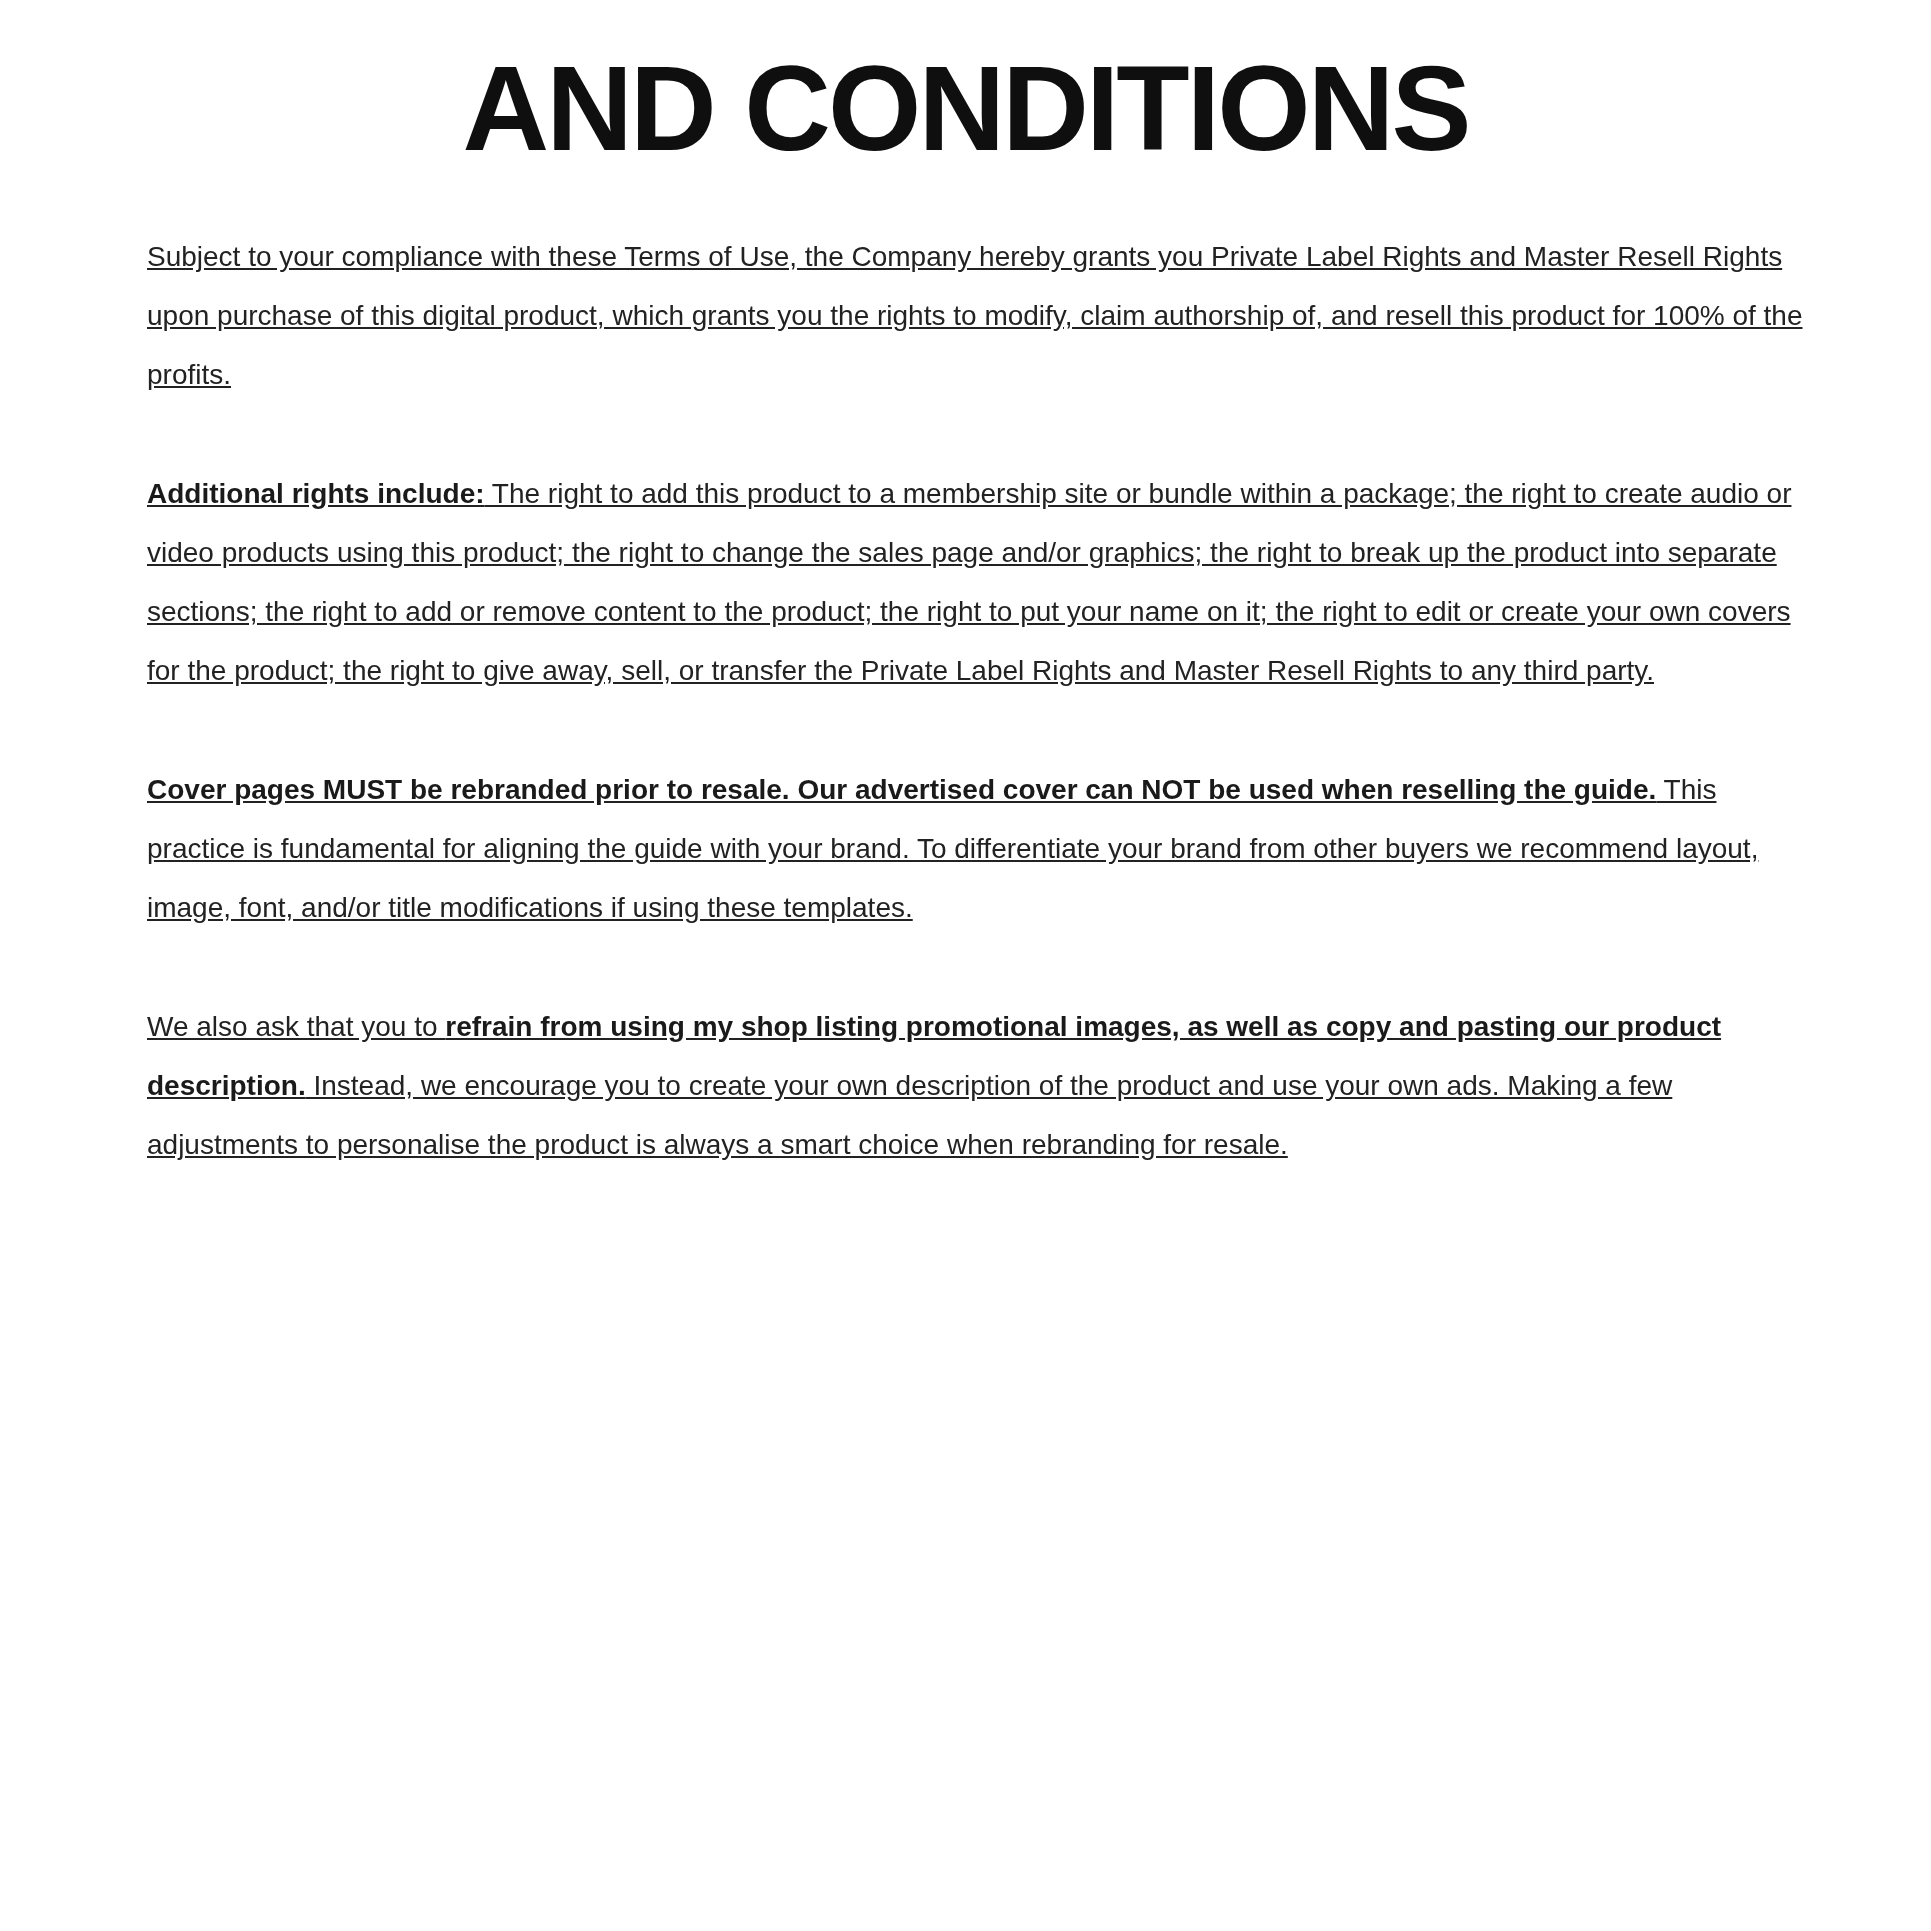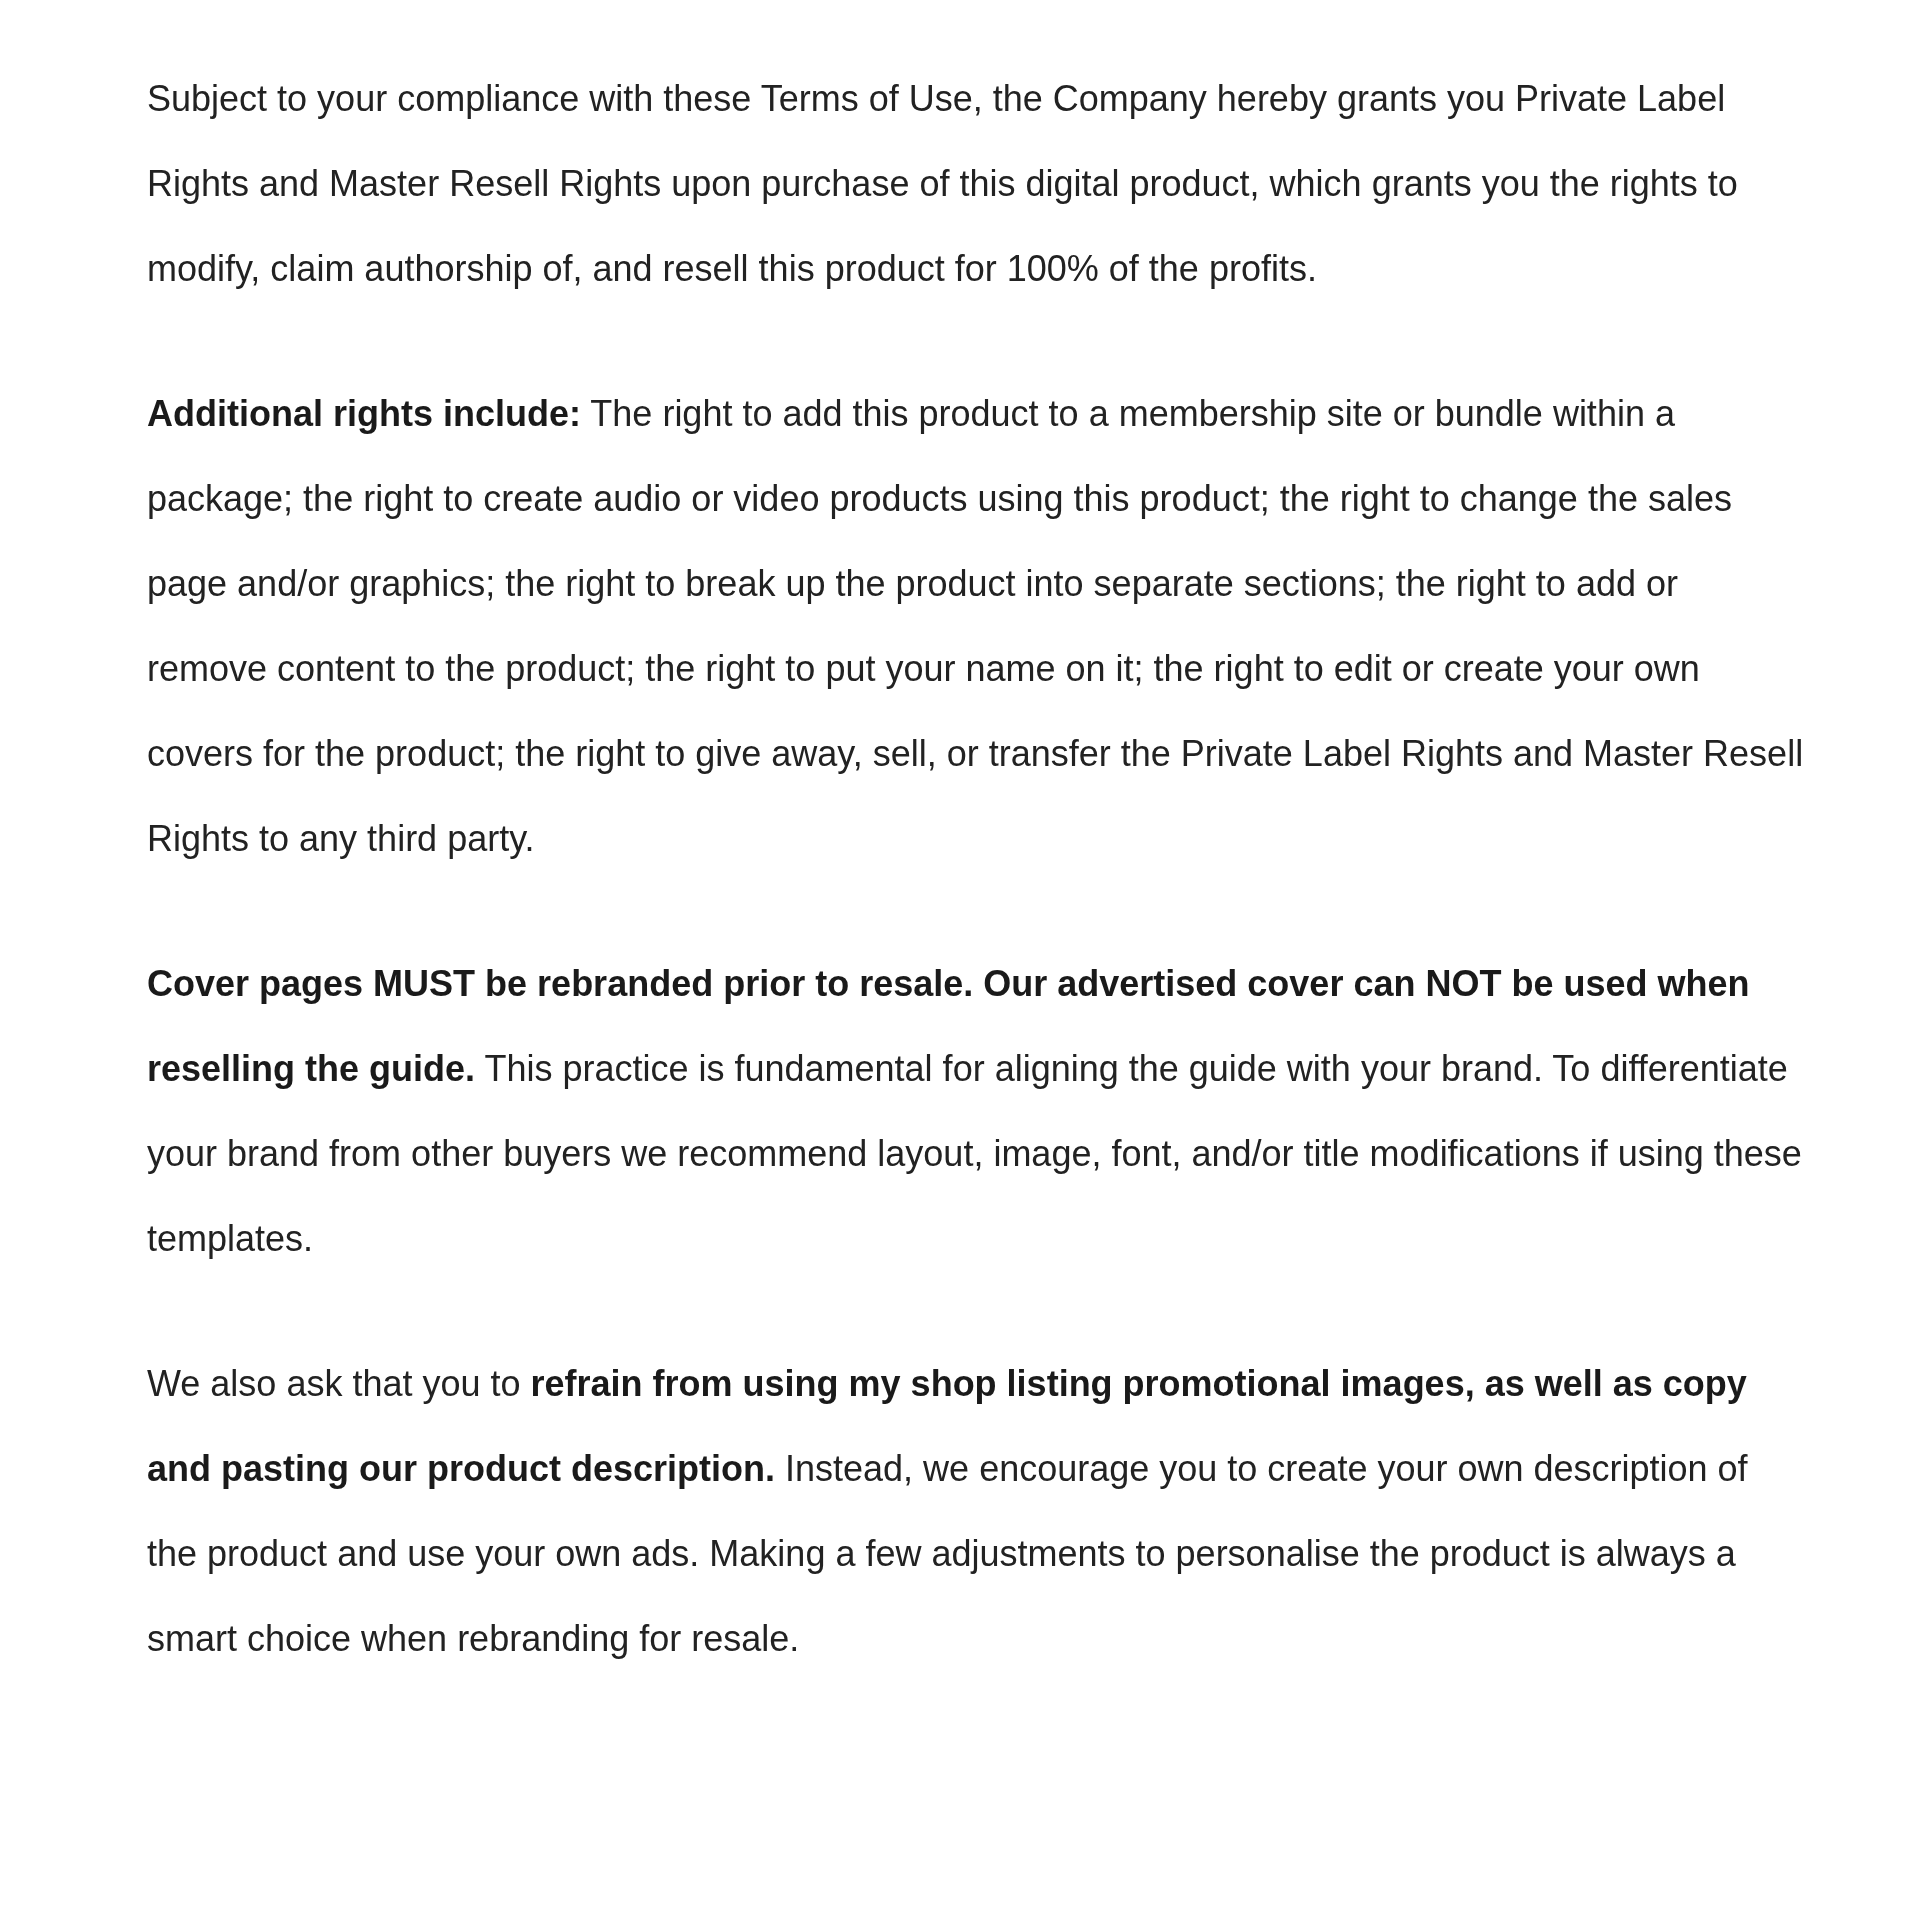--- a/index.html
+++ b/index.html
@@ -29,36 +29,38 @@
     color: #0f0f0f;
   }
   h1.title .title-line {
     display: block;
   }
   .body-text {
     padding: 0 124px 0 147px;
   }
   .body-text p {
     margin: 0 0 60px 0;
-    font-size: 36px;
-    line-height: 85px;
+    font-size: 28px;
+    line-height: 59px;
     color: #222222;
     font-weight: 400;
+    text-decoration: underline;
   }
   .body-text p span.bold {
     font-weight: 700;
     color: #1a1a1a;
     margin-top: 24px;
   }
 </style>
 </head>
 <body>
 
 <div class="page">
   <h1 class="title">
+    <span class="title-line">AND CONDITIONS</span>
   </h1>
   <section class="body-text" id="terms-body">
       <p><span>Subject to your compliance with these Terms of Use, the Company hereby grants you Private Label Rights and Master Resell Rights upon purchase of this digital product, which grants you the rights to modify, claim authorship of, and resell this product for 100% of the profits.</span></p>
       <p><span class="bold">Additional rights include:</span><span> The right to add this product to a membership site or bundle within a package; the right to create audio or video products using this product; the right to change the sales page and/or graphics; the right to break up the product into separate sections; the right to add or remove content to the product; the right to put your name on it; the right to edit or create your own covers for the product; the right to give away, sell, or transfer the Private Label Rights and Master Resell Rights to any third party.</span></p>
       <p><span class="bold">Cover pages MUST be rebranded prior to resale. Our advertised cover can NOT be used when reselling the guide.</span><span> This practice is fundamental for aligning the guide with your brand. To differentiate your brand from other buyers we recommend layout, image, font, and/or title modifications if using these templates.</span></p>
       <p><span>We also ask that you to </span><span class="bold">refrain from using my shop listing promotional images, as well as copy and pasting our product description.</span><span> Instead, we encourage you to create your own description of the product and use your own ads. Making a few adjustments to personalise the product is always a smart choice when rebranding for resale.</span></p>
     </section>
 </div>
 
 

